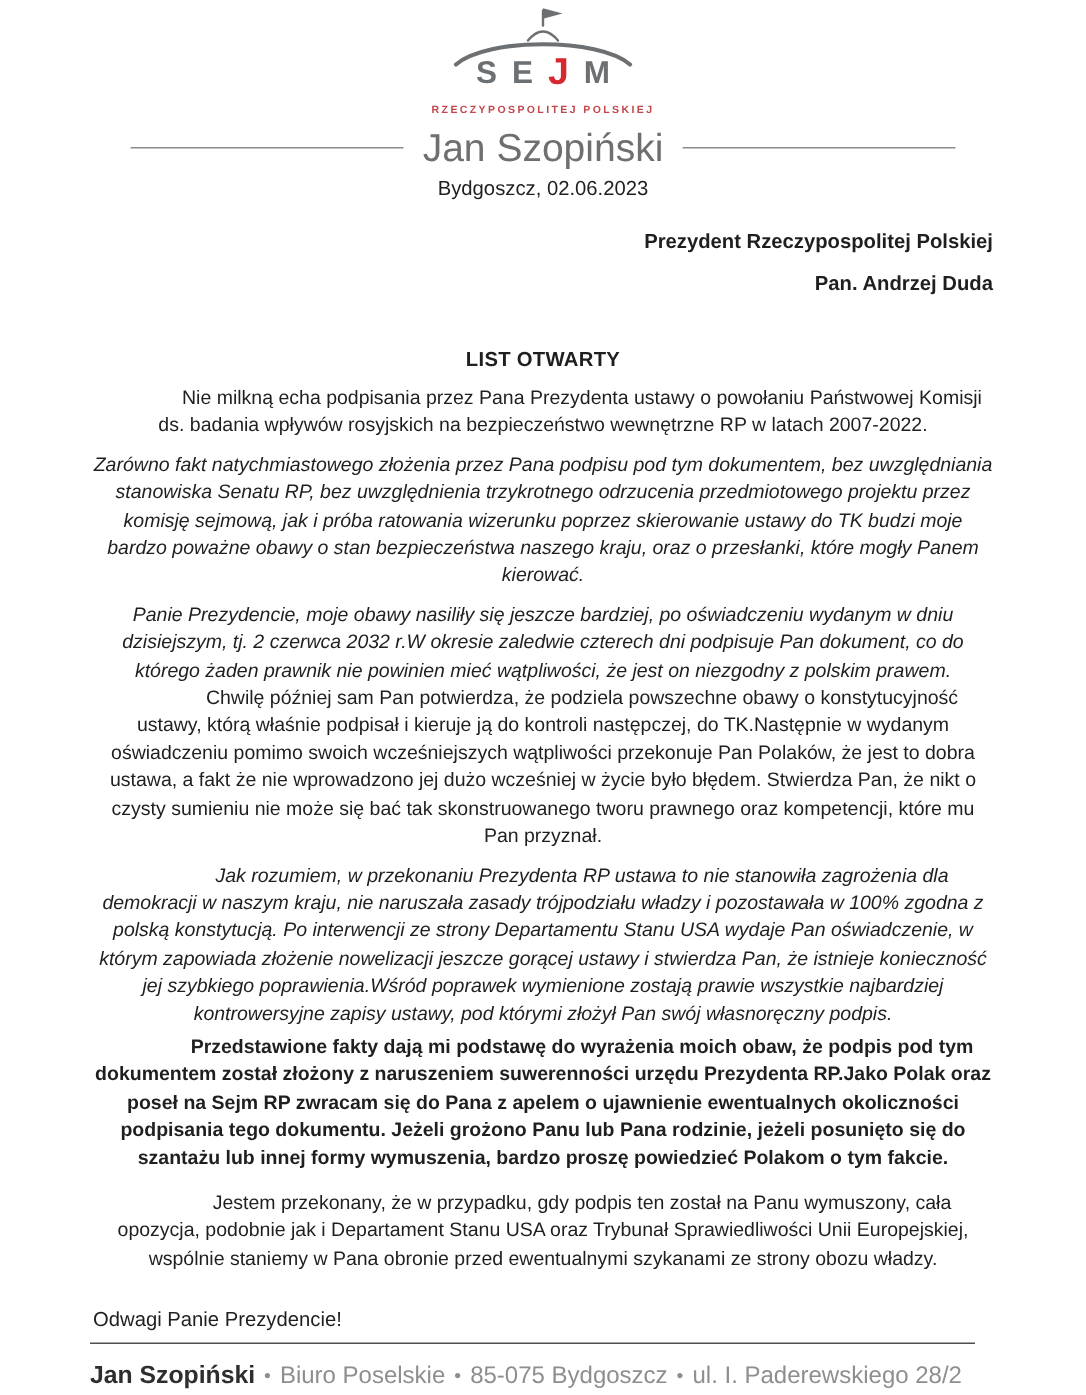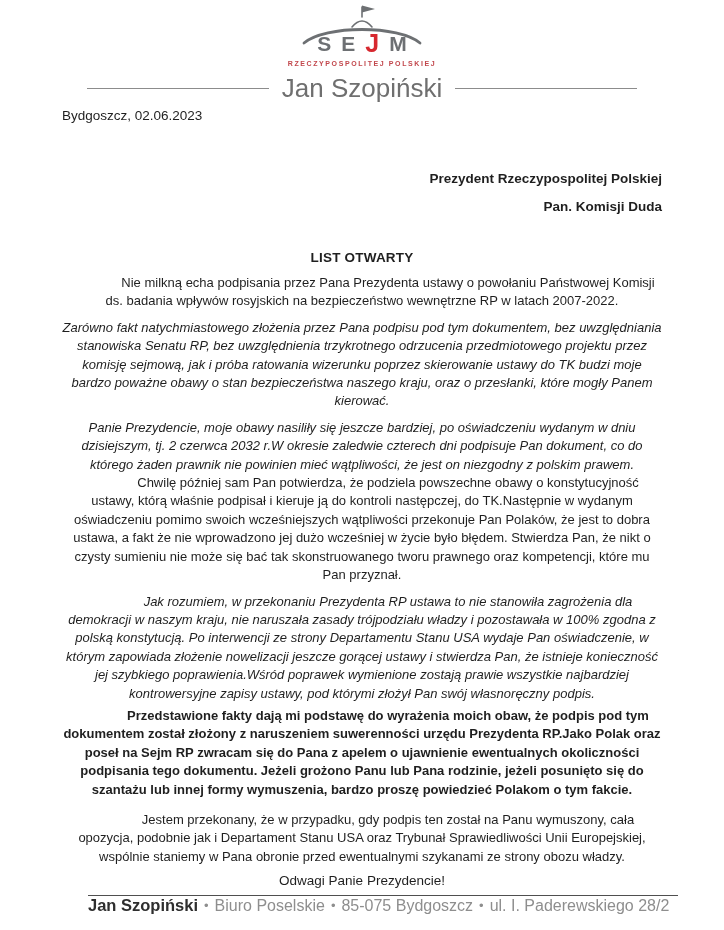--- a/index.html
+++ b/index.html
@@ -11,61 +11,60 @@
     position:relative;
     overflow:hidden;
   }
   .page { padding:0 62px; }
 
   
   .logo { text-align:center; padding-top:2px; }
   .dome-svg { display:block; margin:0 auto; }
   .sejm-word {
     margin-top:-18px;
-    font-size:21px; line-height:28px;
+    font-size:21px; line-height:39px;
     letter-spacing:0;
     color:#6d7073; font-weight:600;
   }
   .sejm-word span { margin:0 5px; }
   .sejm-letter-j { color:#d7282f; font-size:25px; position:relative; top:1px; }
   .sejm-sub {
     font-size:7px; line-height:9px;
     letter-spacing:1.6px;
     color:#c2474c; font-weight:700;
     margin-top:1px;
   }
 
   
   .name-band { display:flex; align-items:center; justify-content:center; gap:13px; margin-top:5px; }
   .name-line { width:182px; height:0; border-top:1.5px solid #8c8c8c; }
   .author-name { font-size:26px; color:#6f6f6f; white-space:nowrap; }
 
   
-  .place-date { text-align:left; font-size:13.5px; margin-top:4px; }
-  .recipient { text-align:right; font-weight:700; font-size:13.5px; margin-top:48px; }
+  .place-date { text-align:center; font-size:13.5px; margin-top:4px; }
+  .recipient { text-align:right; font-weight:700; font-size:13.5px; margin-top:20px; }
   .recipient-line1 { margin-bottom:13px; }
   .letter-title { text-align:center; font-size:13.5px; margin-top:36px; letter-spacing:0.2px;font-weight:bold; }
 
   
   .letter-body { margin-top:9px; }
   .letter-body p { margin:0; font-size:13px; line-height:18.4px; text-align:center; }
   .indent { text-indent:52px; }
   .gap-s  { margin-top:8px !important;font-style:italic; }
   .gap-xs { margin-top:4px !important;font-weight:bold; }
   .gap-m  { margin-top:12px !important; }
-  .closing { text-align:center; font-size:13.5px; margin-top:7px; }
+  .closing { font-size:13.5px; margin-top:24px; }
 
   
   .footer {
     position:absolute; left:60px; top:895px; width:590px;
     border-top:1.5px solid #4f4f4f;
-    padding-top:0;
+    padding-top:12px;
     font-size:16px; color:#8e8e8e;
     white-space:nowrap;
-    margin-left:28px;
   }
   .footer-name { font-weight:700; color:#2e2e2e; font-size:16.5px; }
   .footer-sep { color:#8e8e8e; padding:0 6px; font-size:13px; vertical-align:1px; }
 </style>
 </head>
 <body>
 
 <div class="page">
 
   <div class="logo">
@@ -84,21 +83,21 @@
   <div class="name-band">
     <div class="name-line"></div>
     <div class="author-name">Jan Szopiński</div>
     <div class="name-line"></div>
   </div>
 
   <div class="place-date">Bydgoszcz, 02.06.2023</div>
 
   <div class="recipient">
     <div class="recipient-line1">Prezydent Rzeczypospolitej Polskiej</div>
-    <div class="recipient-line2">Pan. Komisji Duda</div>
+    <div class="recipient-line2">Pan. Andrzej Duda</div>
   </div>
 
   <div class="letter-title">LIST OTWARTY</div>
 
   <div class="letter-body">
     <p class="indent">Nie milkną echa podpisania przez Pana Prezydenta ustawy o powołaniu Państwowej Komisji ds. badania wpływów rosyjskich na bezpieczeństwo wewnętrzne RP w latach 2007-2022.</p>
     <p class="gap-s">Zarówno fakt natychmiastowego złożenia przez Pana podpisu pod tym dokumentem, bez uwzględniania stanowiska Senatu RP, bez uwzględnienia trzykrotnego odrzucenia przedmiotowego projektu przez komisję sejmową, jak i próba ratowania wizerunku poprzez skierowanie ustawy do TK budzi moje bardzo poważne obawy o stan bezpieczeństwa naszego kraju, oraz o przesłanki, które mogły Panem kierować.</p>
     <p class="gap-s">Panie Prezydencie, moje obawy nasiliły się jeszcze bardziej, po oświadczeniu wydanym w  dniu dzisiejszym, tj. 2 czerwca 2032 r.W okresie zaledwie czterech dni podpisuje Pan dokument, co do którego żaden prawnik nie powinien mieć wątpliwości, że jest on niezgodny z polskim prawem.</p>
     <p class="indent">Chwilę później sam Pan potwierdza, że podziela powszechne obawy o konstytucyjność ustawy, którą właśnie podpisał i kieruje ją do kontroli następczej, do TK.Następnie w wydanym oświadczeniu  pomimo swoich wcześniejszych wątpliwości przekonuje Pan Polaków, że jest to dobra ustawa, a fakt że nie wprowadzono jej dużo wcześniej w życie było błędem. Stwierdza Pan, że nikt o czysty sumieniu nie może się bać tak skonstruowanego tworu prawnego oraz kompetencji, które mu Pan przyznał.</p>
     <p class="indent gap-s">Jak rozumiem, w przekonaniu Prezydenta RP ustawa to nie stanowiła zagrożenia dla demokracji w naszym kraju, nie naruszała zasady trójpodziału władzy i pozostawała w 100% zgodna z polską konstytucją. Po interwencji ze strony Departamentu Stanu USA wydaje Pan oświadczenie, w którym zapowiada złożenie nowelizacji jeszcze gorącej ustawy i stwierdza Pan, że istnieje konieczność jej szybkiego poprawienia.Wśród poprawek wymienione zostają prawie wszystkie najbardziej kontrowersyjne zapisy ustawy, pod którymi złożył Pan swój własnoręczny podpis.</p>

